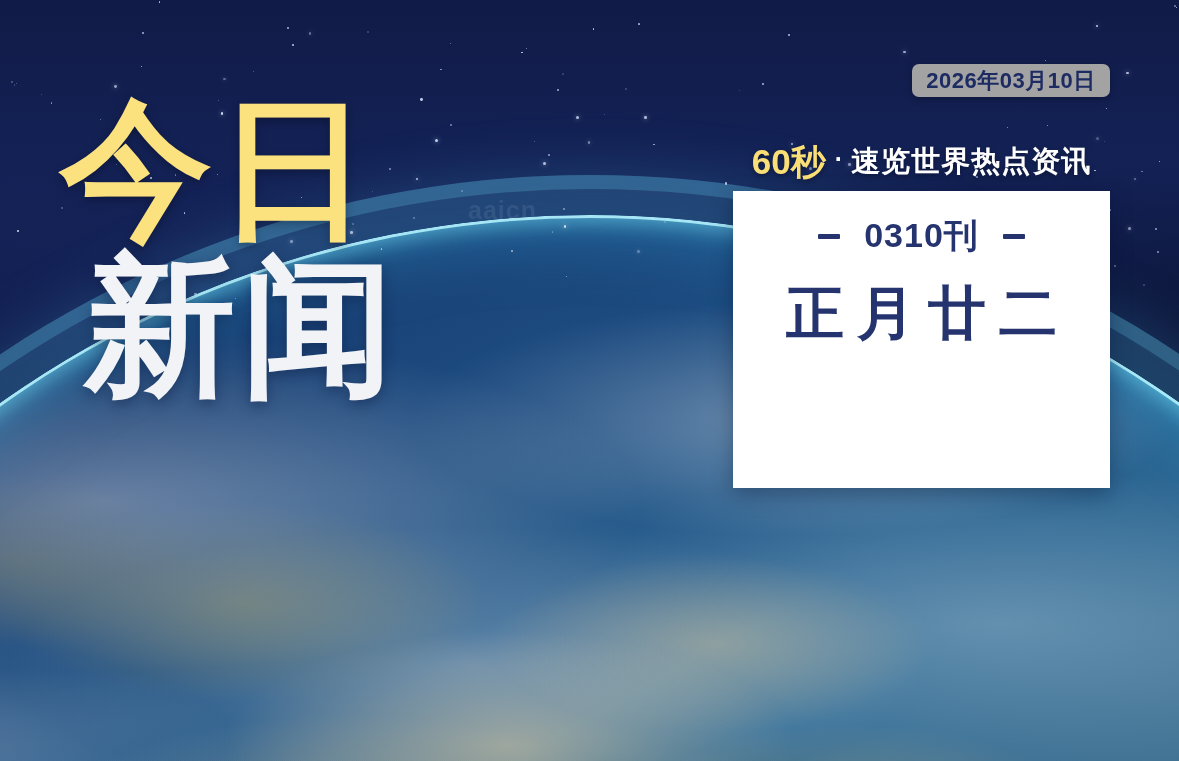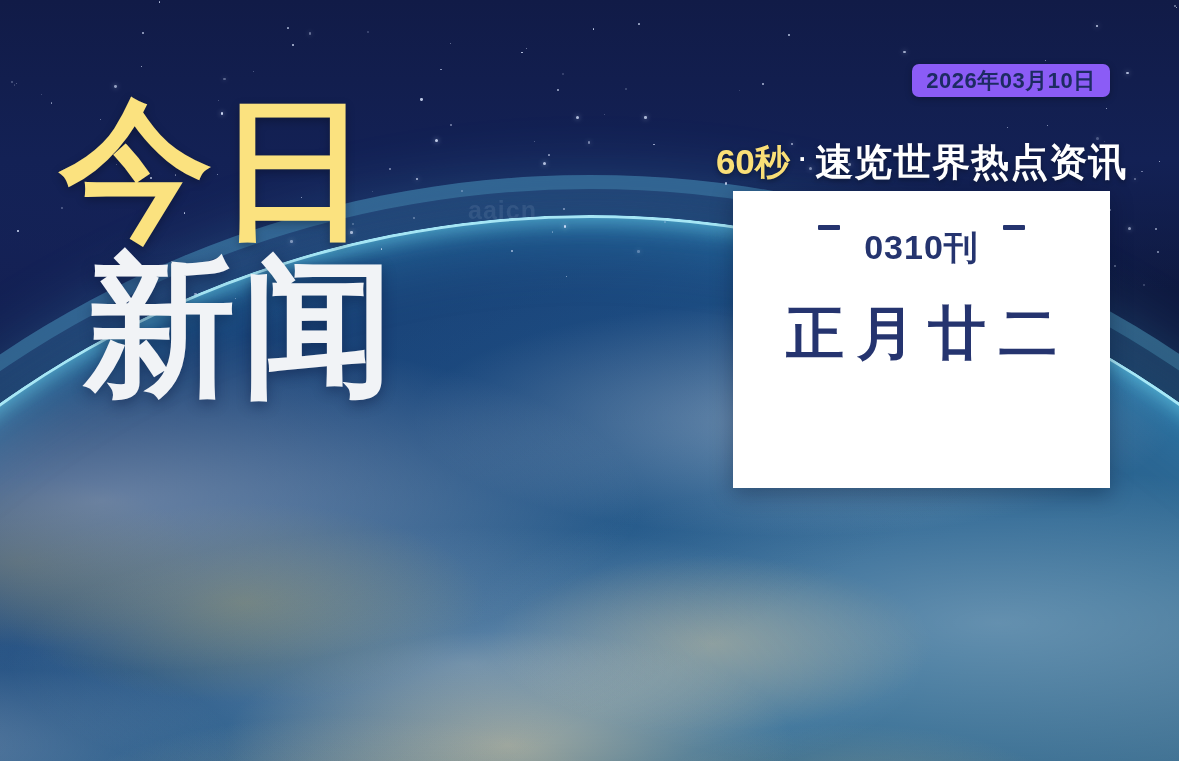--- a/index.html
+++ b/index.html
@@ -138,21 +138,21 @@
     margin-left: 24px;
   }
 
   
   .date-badge {
     position: absolute;
     left: 912px;
     top: 64px;
     width: 198px;
     height: 33px;
-    background: #8b5cf6;
+    background: #a3a3a3;
     border-radius: 7px;
     color: #1d2b63;
     font-size: 22px;
     font-weight: 700;
     letter-spacing: .5px;
     display: flex;
     align-items: center;
     justify-content: center;
     box-shadow: 0 2px 7px rgba(0,0,0,.26);
   }
@@ -179,67 +179,68 @@
   .tagline .dot {
     color: #ffffff;
     font-size: 25px;
     font-weight: 700;
     margin: 0 8px 0 9px;
     position: relative;
     top: -3px;
   }
   .tagline .rest {
     color: #ffffff;
-    font-size: 38px;
+    font-size: 29px;
     font-weight: 700;
     letter-spacing: 1px;
     text-shadow: 0 2px 5px rgba(0,0,0,.35);
   }
 
   
   .info-card {
     position: absolute;
     left: 733px;
     top: 191px;
     width: 377px;
     height: 297px;
     background: #ffffff;
     color: #25346f;
     box-shadow: 0 6px 20px rgba(4,12,38,.34);
     display: flex;
     flex-direction: column;
     align-items: center;
   }
   .issue {
-    margin-top: 34px;
+    margin-top: 22px;
     font-size: 34px;
     font-weight: 700;
     letter-spacing: 1px;
     display: flex;
+    align-items: center;
     white-space: nowrap;
   }
   .issue .dash {
     display: inline-block;
     width: 22px;
     height: 5px;
     background: #25346f;
     border-radius: 1px;
   }
   .issue .dash.left { margin-right: 24px; }
   .issue .dash.right { margin-left: 24px; }
   .weekday {
     margin-top: 22px;
     font-size: 58px;
     font-weight: 700;
     letter-spacing: 13px;
     text-indent: 13px;
     white-space: nowrap;
   }
   .lunar {
-    margin-top: 24px;
+    margin-top: 16px;
     font-size: 58px;
     font-weight: 700;
     letter-spacing: 13px;
     text-indent: 13px;
     white-space: nowrap;
   }
 
   
   .quote-banner {
     position: absolute;

